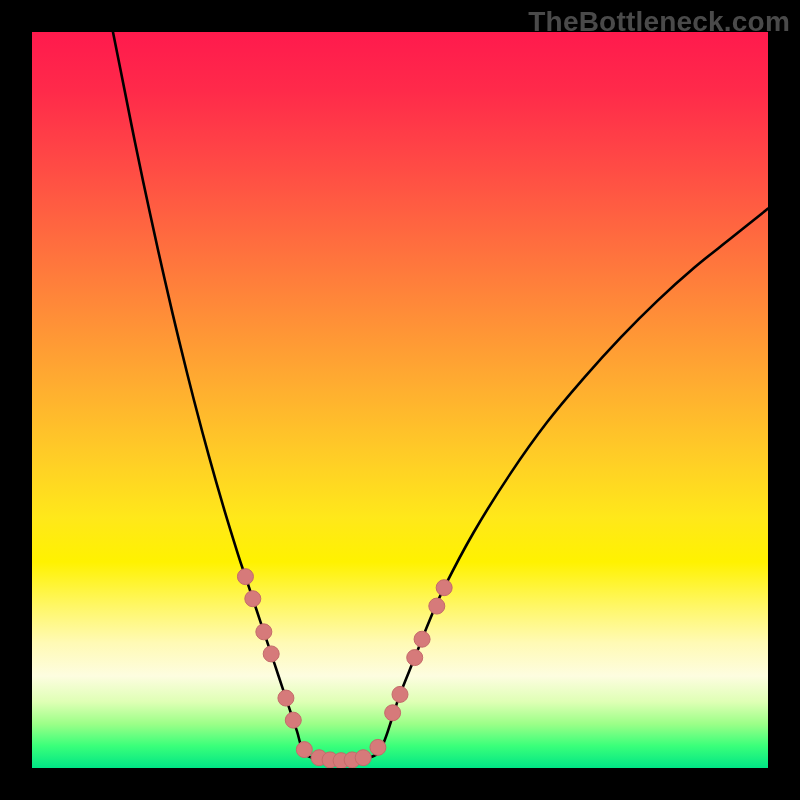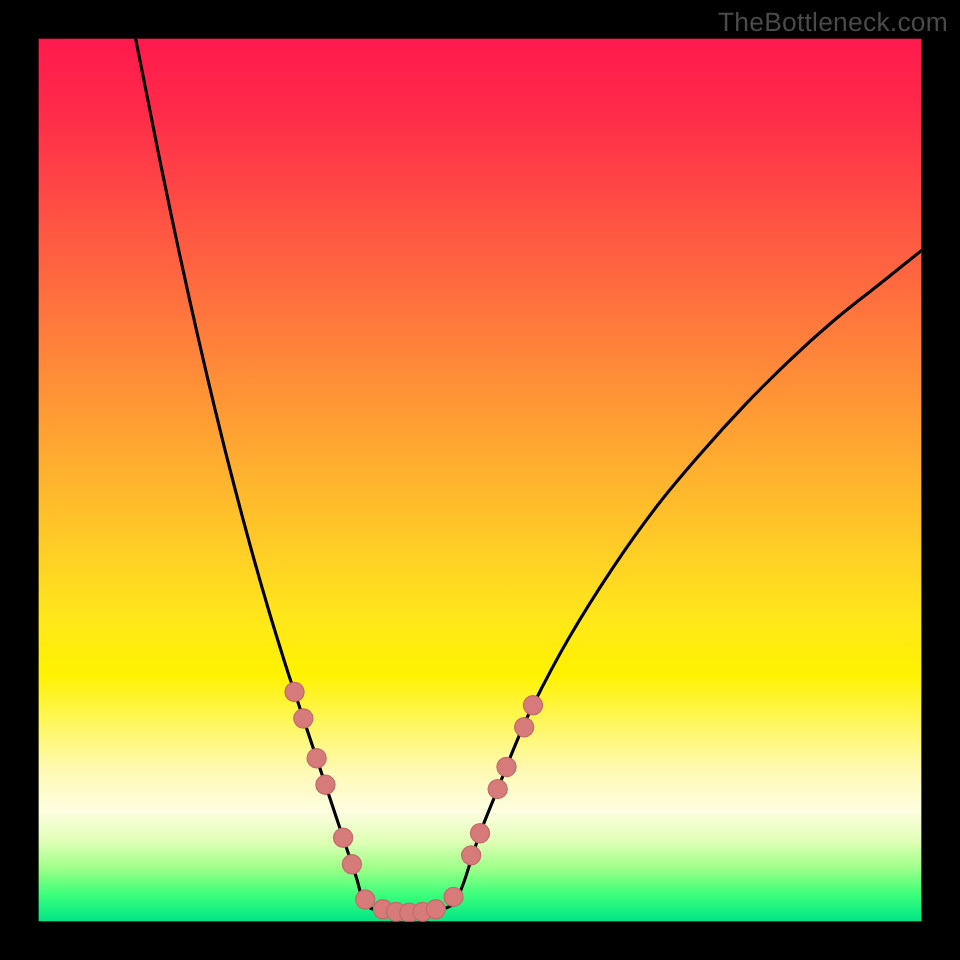--- a/index.html
+++ b/index.html
@@ -51,22 +51,22 @@
       #9cff88 94%,
       #3aff7a 97%,
       #00e585 100%
     );
   }
   .watermark {
     position: absolute;
     top: 6px;
     right: 10px;
     color: #4a4a4a;
-    font-size: 22px;
-    font-weight: 400;
+    font-size: 28px;
+    font-weight: 700;
     letter-spacing: 0.2px;
     user-select: none;
     margin-left: 20px;
   }
   svg.curves {
     position: absolute;
     left: 0;
     top: 0;
     width: 100%;
     height: 100%;

